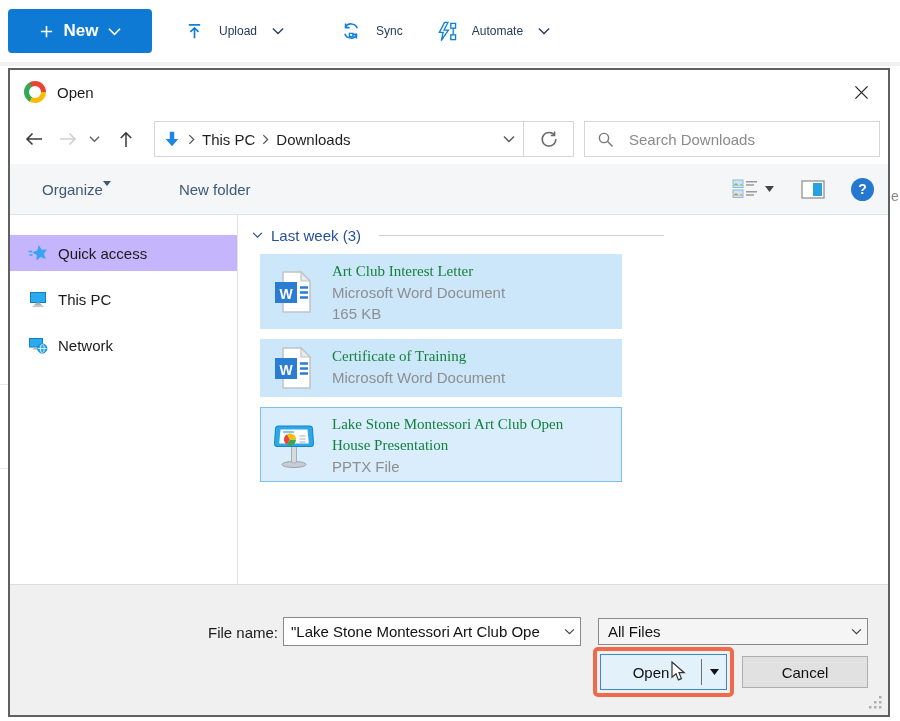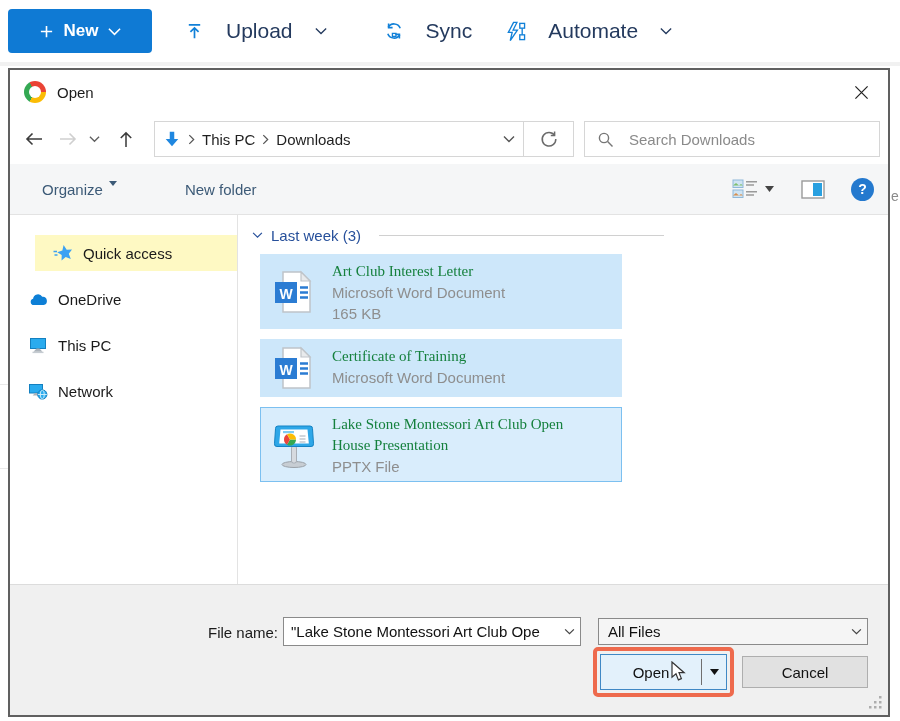--- a/index.html
+++ b/index.html
@@ -4,21 +4,21 @@
 <style>
   html,body{margin:0;padding:0;background:#fff;}
   .stage{position:relative;width:900px;height:721px;background:#fff;overflow:hidden;
          font-family:"Liberation Sans",sans-serif;}
 
   
   .topbar{position:absolute;left:0;top:0;width:100%;height:62px;display:flex;align-items:center;background:#fff;z-index:1;}
   .btn-new{margin-left:8px;width:144px;height:44px;background:#0f7ad4;border:none;border-radius:4px;color:#fff;
            display:flex;align-items:center;justify-content:center;gap:10px;font-size:17px;font-weight:600;cursor:pointer;
            font-family:"Liberation Sans",sans-serif;}
-  .tb-item{display:flex;align-items:center;gap:22px;font-size:21px;color:#243a5e;cursor:pointer;text-align:center;}
+  .tb-item{display:flex;align-items:center;gap:15px;font-size:12px;color:#243a5e;cursor:pointer;text-align:center;}
   .tb-upload{margin-left:33px;} .tb-sync{margin-left:57px;} .tb-automate{margin-left:33px;}
   .bg-strip{position:absolute;left:0;top:57px;width:100%;height:9px;background:#f1f1f1;z-index:0;}
   .bg-frag{position:absolute;left:891px;top:188px;width:9px;overflow:hidden;font-size:14px;color:#8a8a8a;z-index:1;}
   .bg-line{position:absolute;left:0;width:8px;height:1px;background:#e9e9e9;z-index:1;}
 
   
   .dialog{position:absolute;left:8px;top:68px;width:882px;height:649px;background:#fff;border:2px solid #606060;
           box-sizing:border-box;display:flex;flex-direction:column;z-index:2;}
 
   .titlebar{height:44px;flex:none;display:flex;align-items:center;padding-left:14px;position:relative;}
@@ -40,32 +40,32 @@
   .refresh{width:50px;height:36px;border:1px solid #d6d6d6;border-left:none;box-sizing:border-box;display:flex;
            align-items:center;justify-content:center;background:#fff;cursor:pointer;padding:0;}
   .search{margin-left:10px;flex:1;margin-right:8px;height:36px;border:1px solid #d6d6d6;box-sizing:border-box;
           display:flex;align-items:center;gap:13px;padding:0 12px;justify-content:flex-end;}
   .search input{flex:1;border:none;outline:none;font-size:15px;color:#333;background:transparent;
                 font-family:"Liberation Sans",sans-serif;}
   .search input::placeholder{color:#8a8a8a;}
 
   .cmdbar{height:50px;flex:none;background:#f5f6f7;border-bottom:1px solid #e3e3e3;display:flex;align-items:center;
           font-size:15px;color:#3c5a77;position:relative;}
-  .cmd-organize{margin-left:32px;display:flex;gap:6px;cursor:pointer;}
+  .cmd-organize{margin-left:32px;display:flex;gap:0;cursor:pointer;}
   .cmd-newfolder{margin-left:68px;cursor:pointer;}
   .cmd-icons{position:absolute;right:14px;display:flex;align-items:center;}
   .view-caret{margin-left:7px;} .preview-box{margin-left:27px;} .help-circle{margin-left:26px;width:23px;height:23px;
           border-radius:50%;background:#2479ce;color:#fff;font-size:14px;font-weight:700;display:flex;align-items:center;
           justify-content:center;cursor:pointer;}
 
   .dbody{flex:1;display:flex;min-height:0;}
   .sidebar{width:228px;flex:none;border-right:1px solid #e3e3e3;box-sizing:border-box;padding-top:20px;}
   .side-item{height:36px;display:flex;align-items:center;gap:10px;padding-left:18px;margin-bottom:10px;
              font-size:15px;color:#1a1a1a;cursor:pointer;}
-  .side-item.selected{background:#fef9c3;margin-left:25px;}
+  .side-item.selected{background:#c4b5fd;}
   .side-ico{width:20px;display:flex;justify-content:center;flex:none;}
 
   .list{flex:1;padding:12px 0 0 14px;overflow:hidden;}
   .group-hdr{display:flex;align-items:center;gap:8px;width:412px;color:#27509b;font-size:15px;cursor:pointer;}
   .group-line{flex:1;height:1px;background:#d0d0d0;margin-left:10px;}
   .tile{width:362px;margin:10px 0 0 8px;background:#cde7fa;padding:5px 8px 5px 10px;box-sizing:border-box;
         display:flex;gap:14px;cursor:pointer;}
   .tile:first-of-type{margin-top:8px;}
   .tile.focused{background:#d9edfc;border:1px solid #7cc0f0;padding:4px 7px 4px 9px;}
   .ficon{width:48px;height:48px;flex:none;align-self:center;}
@@ -256,28 +256,20 @@
               <path d="M0.5 7.5h3.5M1.5 11h3" stroke="#3ba1f3" stroke-width="1.4"></path>
               <g transform="rotate(-10 12 9)">
                 <polygon points="12,1 14.2,6.2 19.5,6.8 15.6,10.4 16.7,15.8 12,13 7.3,15.8 8.4,10.4 4.5,6.8 9.8,6.2" fill="#3ba1f3"></polygon>
               </g>
             </svg>
           </span>
           <span>Quick access</span>
         </div>
         <div class="side-item">
           <span class="side-ico">
-            <svg width="20" height="16" viewBox="0 0 18 15">
-                <path d="M14.2 13.2H5a3 3 0 0 1-.6-5.9A4.6 4.6 0 0 1 13 5.5a3.9 3.9 0 0 1 1.2 7.7z" fill="#0d7fd6"></path>
-              </svg>
-          </span>
-          <span>OneDrive</span>
-        </div>
-        <div class="side-item">
-          <span class="side-ico">
             <svg width="20" height="18" viewBox="0 0 20 18">
               <rect x="2.5" y="2.5" width="15" height="10" fill="#2aabee" stroke="#1380c0"></rect>
               <path d="M8.5 12.5l-3 3.2h9l-3-3.2z" fill="#aab2ba"></path>
               <rect x="4.5" y="15.7" width="11" height="1.4" fill="#c6ccd2"></rect>
             </svg>
           </span>
           <span>This PC</span>
         </div>
         <div class="side-item">
           <span class="side-ico">

